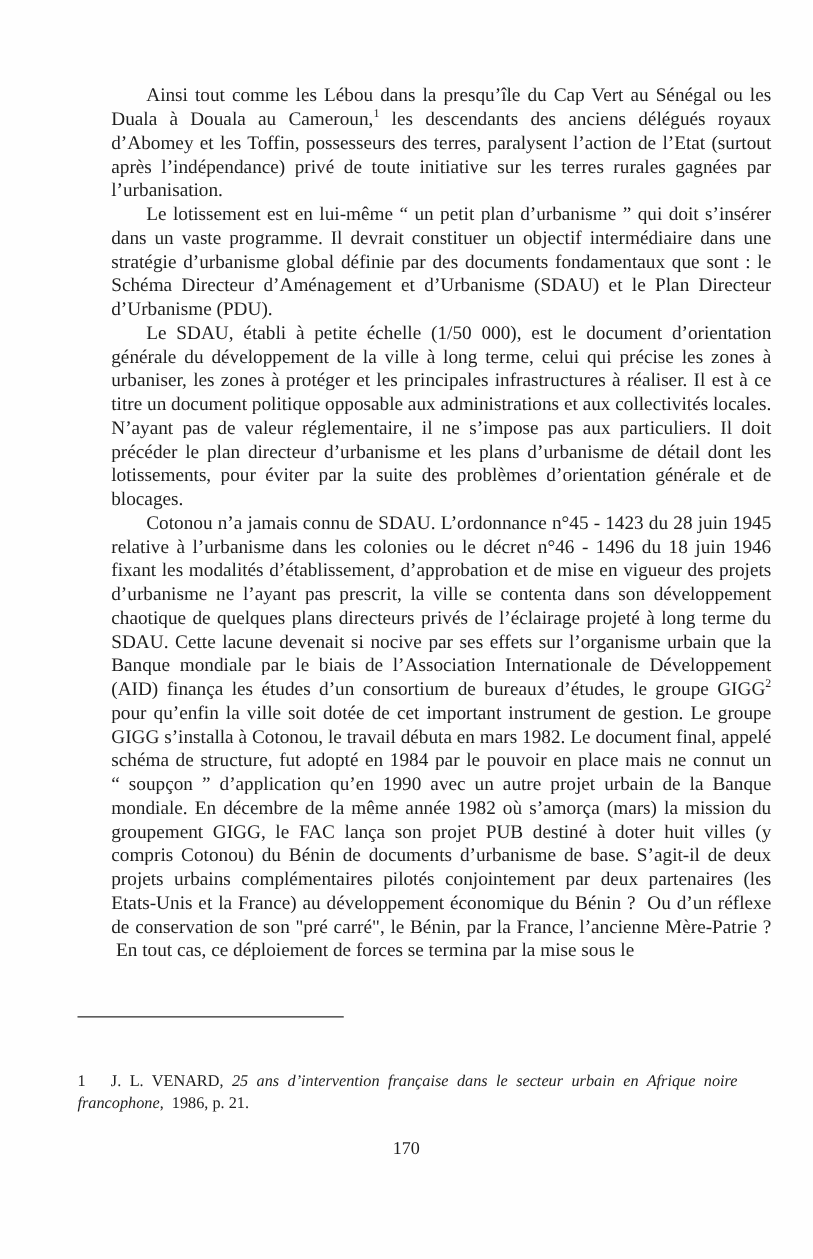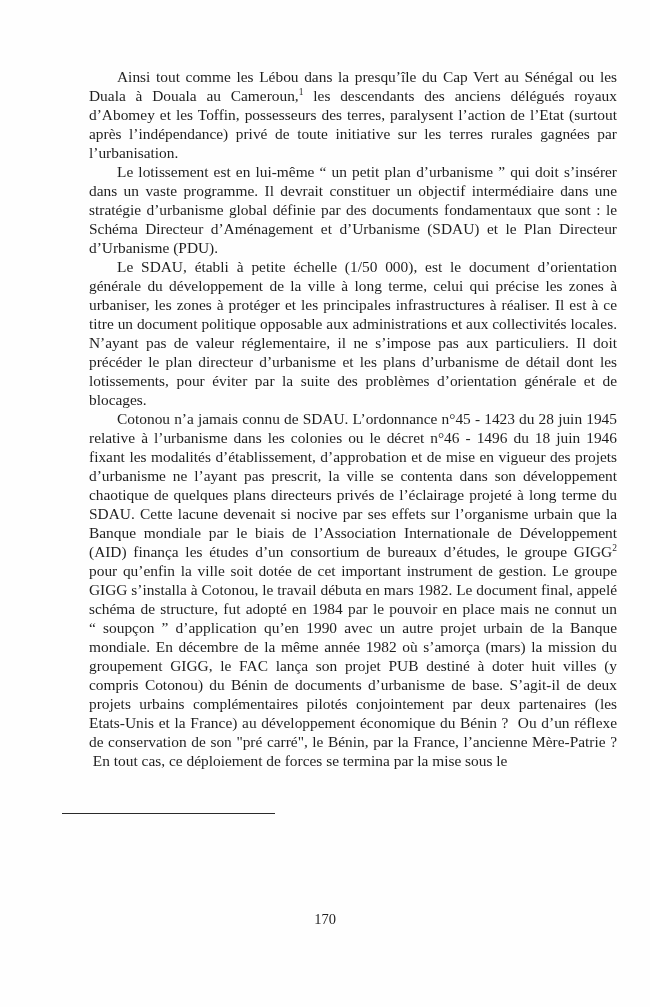--- a/index.html
+++ b/index.html
@@ -65,15 +65,16 @@
 
 <div class="page">
   <div class="body-text" id="body-text">
       <p><span>Ainsi tout comme les Lébou dans la presqu’île du Cap Vert au Sénégal ou les Duala à Douala au Cameroun,</span><sup>1</sup><span> les descendants des anciens délégués royaux d’Abomey et les Toffin, possesseurs des terres, paralysent l’action de l’Etat (surtout après l’indépendance) privé de toute initiative sur les terres rurales gagnées par l’urbanisation.</span></p>
       <p><span>Le lotissement est en lui-même “&nbsp;un petit plan d’urbanisme&nbsp;” qui doit s’insérer dans un vaste programme. Il devrait constituer un objectif intermédiaire dans une stratégie d’urbanisme global définie par des documents fondamentaux que sont : le Schéma Directeur d’Aménagement et d’Urbanisme (SDAU) et le Plan Directeur d’Urbanisme (PDU).</span></p>
       <p><span>Le SDAU, établi à petite échelle (1/50 000), est le document d’orientation générale du développement de la ville à long terme, celui qui précise les zones à urbaniser, les zones à protéger et les principales infrastructures à réaliser. Il est à ce titre un document politique opposable aux administrations et aux collectivités locales. N’ayant pas de valeur réglementaire, il ne s’impose pas aux particuliers. Il doit précéder le plan directeur d’urbanisme et les plans d’urbanisme de détail dont les lotissements, pour éviter par la suite des problèmes d’orientation générale et de blocages.</span></p>
       <p><span>Cotonou n’a jamais connu de SDAU. L’ordonnance n°45 - 1423 du 28 juin 1945 relative à l’urbanisme dans les colonies ou le décret n°46 - 1496 du 18 juin 1946 fixant les modalités d’établissement, d’approbation et de mise en vigueur des projets d’urbanisme ne l’ayant pas prescrit, la ville se contenta dans son développement chaotique de quelques plans directeurs privés de l’éclairage projeté à long terme du SDAU. Cette lacune devenait si nocive par ses effets sur l’organisme urbain que la Banque mondiale par le biais de l’Association Internationale de Développement (AID) finança les études d’un consortium de bureaux d’études, le groupe GIGG</span><sup>2</sup><span> pour qu’enfin la ville soit dotée de cet important instrument de gestion. Le groupe GIGG s’installa à Cotonou, le travail débuta en mars 1982. Le document final, appelé schéma de structure, fut adopté en 1984 par le pouvoir en place mais ne connut un “&nbsp;soupçon&nbsp;” d’application qu’en 1990 avec un autre projet urbain de la Banque mondiale. En décembre de la même année 1982 où s’amorça (mars) la mission du groupement GIGG, le FAC lança son projet PUB destiné à doter huit villes (y compris Cotonou) du Bénin de documents d’urbanisme de base. S’agit-il de deux projets urbains complémentaires pilotés conjointement par deux partenaires (les Etats-Unis et la France) au développement économique du Bénin&nbsp;? &nbsp;Ou d’un réflexe de conservation de son "pré carré", le Bénin, par la France, l’ancienne Mère-Patrie&nbsp;? &nbsp;En tout cas, ce déploiement de forces se termina par la mise sous le</span></p>
     </div>
   <div class="footnote-sep"></div>
   <div class="footnotes" id="footnotes">
+      <p><span>1&nbsp;&nbsp;&nbsp;J. L. VENARD, </span><i>25 ans d’intervention française dans le secteur urbain en Afrique noire francophone</i><span>,&nbsp; 1986, p. 21.</span></p>
     </div>
   <div class="page-number">170</div>
 </div>
 
 </body></html>

